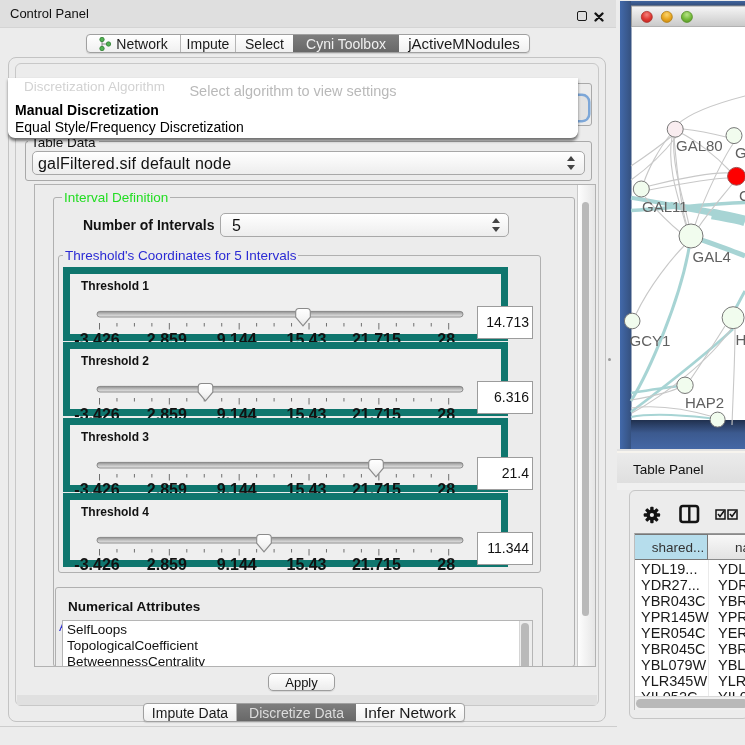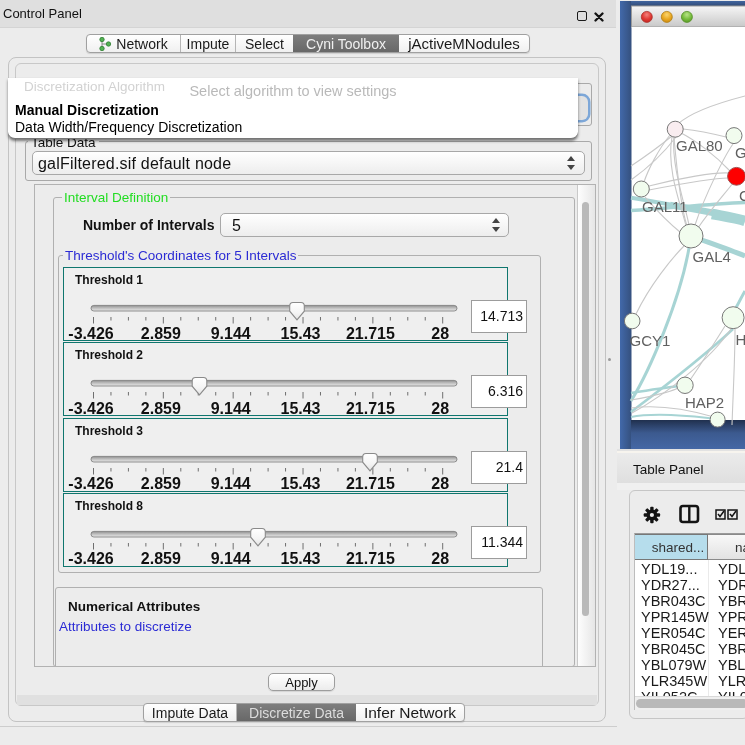--- a/index.html
+++ b/index.html
@@ -1,34 +1,34 @@
 <!DOCTYPE html>
 <html><head>
 <meta charset="utf-8">
 <style>
 * { margin:0; padding:0; box-sizing:border-box; }
 html,body { width:745px; height:745px; overflow:hidden; }
 body { font-family:"Liberation Sans", sans-serif; background:#ececec; position:relative; }
 .abs { position:absolute; }
-.thrp { position:absolute; left:28px; width:445px; height:74px; border:1px solid #0f766e; background:#efefef; }
+.thrp { position:absolute; left:28px; width:445px; height:74px; border:7px solid #0f766e; background:#efefef; }
 .thrp .tl { position:absolute; left:11px; top:5px; font-size:12px; font-weight:bold; color:#111; }
 .thrp .sl { position:absolute; left:0; top:30px; }
 .thrp .tkl { position:absolute; left:0; top:56.5px; width:469px; height:12px; }
 .thrp .tkl span { position:absolute; transform:translateX(-50%); font-size:16px; font-weight:bold; color:#111; }
 .thrp .vbox { position:absolute; left:407px; top:32px; width:56px; height:33px; background:#fff; border:1px solid #9c9c9c; font-size:14px; color:#111; text-align:right; line-height:31px; padding-right:3px; }
 
 </style>
 </head>
 <body>
 
 <div class="abs" style="left:0;top:0;width:617px;height:727px;background:#ececec;border-bottom:1px solid #cdcdcd;"></div>
 <div class="abs" style="left:0;top:727px;width:617px;height:18px;background:#ececec;"></div>
 
 <div class="abs" style="left:0;top:0;width:616px;height:28px;background:#dfdfdf;border-bottom:1px solid #d4d4d4;"></div>
-<div class="abs" style="left:3px;top:6px;font-size:13px;color:#111;">Control Panel</div>
+<div class="abs" style="left:10px;top:6px;font-size:13px;color:#111;">Control Panel</div>
 <div class="abs" style="left:577px;top:11px;width:10px;height:10px;border:1.6px solid #1a1a1a;border-radius:2px;"></div>
 <svg class="abs" style="left:594px;top:11.5px;" width="10" height="10">
     <path d="M1.5,1.5 L8.5,8.5 M8.5,1.5 L1.5,8.5" stroke="#141414" stroke-width="2.3" stroke-linecap="round"></path>
   </svg>
 
 <div class="abs" style="left:86px;top:34px;height:19px;display:flex;border:1px solid #a0a0a0;border-radius:4px;overflow:hidden;background:linear-gradient(#ffffff,#f0f0f0);box-shadow:0 1px 1px rgba(0,0,0,0.12);font-size:14px;color:#1a1a1a;">
   <div style="width:94px;display:flex;align-items:center;justify-content:center;border-right:1px solid #b5b5b5;">
     <svg width="13" height="14" viewBox="0 0 13 14" style="margin-right:4px;">
       <line x1="3" y1="2.5" x2="3" y2="11.5" stroke="#888" stroke-width="1"></line>
       <line x1="3" y1="7" x2="9.5" y2="7" stroke="#888" stroke-width="1"></line>
@@ -201,21 +201,21 @@
           <span style="left:27px;">-3.426</span>
           <span style="left:96.9px;">2.859</span>
           <span style="left:166.7px;">9.144</span>
           <span style="left:236.5px;">15.43</span>
           <span style="left:306.4px;">21.715</span>
           <span style="left:376.2px;">28</span>
         </div>
       <div class="vbox">21.4</div>
     </div>
     <div class="thrp" style="top:307.9px;">
-      <div class="tl">Threshold 8</div>
+      <div class="tl">Threshold 4</div>
       <svg class="sl" width="469" height="45">
         <rect x="27" y="7.4" width="366" height="5.6" rx="2.8" fill="url(#trk)" stroke="#787878" stroke-width="0.8"></rect>
         <g class="ticks">
             <line x1="29.50" y1="19" x2="29.50" y2="25.5" stroke="#6f6f6f" stroke-width="1"></line>
             <line x1="46.96" y1="19" x2="46.96" y2="22.5" stroke="#6f6f6f" stroke-width="1"></line>
             <line x1="64.42" y1="19" x2="64.42" y2="22.5" stroke="#6f6f6f" stroke-width="1"></line>
             <line x1="81.88" y1="19" x2="81.88" y2="22.5" stroke="#6f6f6f" stroke-width="1"></line>
             <line x1="99.34" y1="19" x2="99.34" y2="25.5" stroke="#6f6f6f" stroke-width="1"></line>
             <line x1="116.80" y1="19" x2="116.80" y2="22.5" stroke="#6f6f6f" stroke-width="1"></line>
             <line x1="134.26" y1="19" x2="134.26" y2="22.5" stroke="#6f6f6f" stroke-width="1"></line>
@@ -243,35 +243,40 @@
           <span style="left:236.5px;">15.43</span>
           <span style="left:306.4px;">21.715</span>
           <span style="left:376.2px;">28</span>
         </div>
       <div class="vbox">11.344</div>
     </div>
 
     <div class="abs" style="left:20px;top:402px;width:488px;height:100px;border:1px solid #b0b0b0;border-radius:3px;"></div>
     <div class="abs" style="left:22px;top:395px;font-size:13.5px;color:#2b2bd4;background:#ececec;padding:0 2px;margin-top:39px;">Attributes to discretize</div>
     <div class="abs" style="left:33px;top:414px;font-size:13.5px;font-weight:bold;color:#111;">Numerical Attributes</div>
+    <div class="abs" style="left:27px;top:434.5px;width:471px;height:60px;border:1px solid #b5b5b5;background:#fff;font-size:13.5px;color:#111;">
+      <div style="padding:1px 0 0 4px;line-height:16.2px;">SelfLoops<br>TopologicalCoefficient<br>BetweennessCentrality</div>
+      <div style="position:absolute;right:0;top:0;width:13px;height:60px;background:#ededed;border-left:1px solid #d5d5d5;"></div>
+      <div style="position:absolute;right:3px;top:2px;width:8px;height:58px;background:#b9b9b9;border-radius:4px;"></div>
+    </div>
   </div>
 </div>
 
 <div class="abs" style="left:268px;top:672.5px;width:67px;height:18.5px;border:1px solid #9d9d9d;border-radius:5px;background:linear-gradient(#ffffff,#ececec);font-size:13px;color:#111;text-align:center;line-height:17px;box-shadow:0 1px 1px rgba(0,0,0,0.1);">Apply</div>
 
 <div class="abs" style="left:143px;top:703px;height:19px;display:flex;border:1px solid #a0a0a0;border-radius:4px;overflow:hidden;background:linear-gradient(#ffffff,#f0f0f0);box-shadow:0 1px 1px rgba(0,0,0,0.12);font-size:14px;color:#1a1a1a;">
   <div style="width:93px;display:flex;align-items:center;justify-content:center;border-right:1px solid #b5b5b5;">Impute Data</div>
   <div style="width:119px;display:flex;align-items:center;justify-content:center;background:linear-gradient(#7d7d7d,#686868);color:#dcdcdc;">Discretize Data</div>
   <div style="width:108px;display:flex;align-items:center;justify-content:center;font-size:15.5px;">Infer Network</div>
 </div>
 
 <div class="abs" style="left:8px;top:78px;width:570px;height:61px;background:#fff;border-radius:0 0 7px 7px;box-shadow:0 2px 3px rgba(0,0,0,0.5);border-bottom:1px solid #777;"></div>
 <div class="abs" style="left:8px;top:83px;width:570px;text-align:center;font-size:14.5px;color:#b9b9b9;">Select algorithm to view settings</div>
 <div class="abs" style="left:15px;top:102px;font-size:14px;font-weight:bold;color:#000;">Manual Discretization</div>
-<div class="abs" style="left:15px;top:119px;font-size:14px;color:#000;">Data Width/Frequency Discretization</div>
+<div class="abs" style="left:15px;top:119px;font-size:14px;color:#000;">Equal Style/Frequency Discretization</div>
 <div class="abs" style="left:24px;top:79px;font-size:13.5px;color:#d2d2d2;">Discretization Algorithm</div>
 
 <div class="abs" style="left:620px;top:1px;width:125px;height:448px;background:#3e5c96;"></div>
 <div class="abs" style="left:620px;top:1px;width:12px;height:448px;background:linear-gradient(90deg,#4269aa,#344f7c);"></div>
 <div class="abs" style="left:631px;top:420px;width:114px;height:29px;background:linear-gradient(#20304e,#3c5a8f 45%,#4467a5);"></div>
 <div class="abs" style="left:631px;top:1px;width:114px;height:5px;background:linear-gradient(#41659f,#324c77);"></div>
 <svg class="abs" style="left:620px;top:1px;" width="125" height="448" viewBox="620 1 125 448">
 
   <defs>
     <linearGradient id="tb" x1="0" y1="0" x2="0" y2="1">

